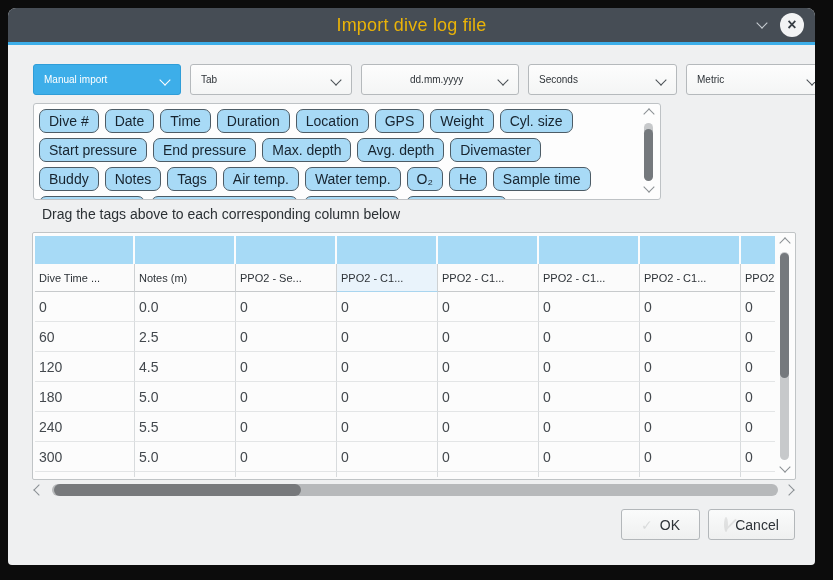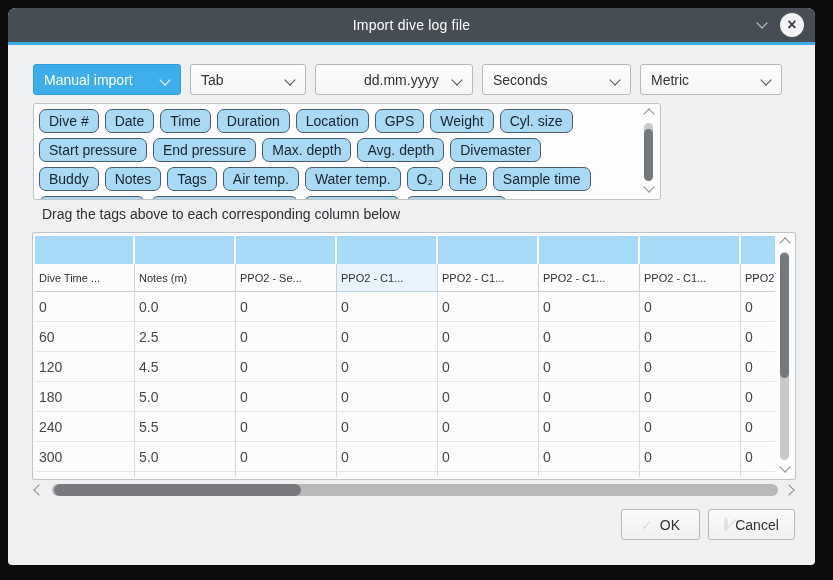--- a/index.html
+++ b/index.html
@@ -10,42 +10,42 @@
   }
   .dialog{
     position:absolute;left:8px;top:8px;width:807px;height:557px;
     background:#eff0f1;border-radius:8px 8px 4px 4px;overflow:hidden;
   }
   
   .titlebar{
     height:34px;background:#464d55;border-bottom:3px solid #3daee9;
     display:flex;align-items:center;justify-content:center;position:relative;
   }
-  .titlebar .title{color:#ffffff;font-size:14px;letter-spacing:.2px;}
+  .titlebar .title{color:#eab308;font-size:18px;letter-spacing:.2px;}
   .chev{width:7px;height:7px;border-right:1.7px solid currentColor;border-bottom:1.7px solid currentColor;display:inline-block;transform:rotate(45deg);}
   .chev.up{transform:rotate(-135deg);}
   .chev.left{transform:rotate(135deg);}
   .chev.right{transform:rotate(-45deg);}
   .shade-btn{position:absolute;right:46px;top:11px;color:#c9ced3;width:14px;height:12px;display:flex;justify-content:center;}
   .close-btn{
     position:absolute;right:11px;top:5px;width:24px;height:24px;border-radius:50%;
     background:#f2f3f4;color:#363d44;display:flex;align-items:center;justify-content:center;
     font-size:16px;font-weight:bold;line-height:1;
   }
   
   .combo-row{position:absolute;left:25px;top:56px;display:flex;gap:9px;}
   .combo{
     height:31px;box-sizing:border-box;border:1px solid #b5b9bc;border-radius:3px;
     background:linear-gradient(#fdfdfd,#f4f5f5);display:flex;align-items:center;
-    padding:0 26px 0 10px;font-size:14px;color:#2e3338;position:relative;
+    padding:0 26px 0 10px;font-size:10px;color:#2e3338;position:relative;
   }
   .combo .chev{position:absolute;right:11px;top:11px;color:#4a5055;}
   .combo.primary{background:#3daee9;border-color:#2f9dd8;color:#fff;}
   .combo.primary .chev{color:#fff;}
-  .combo.w0{width:148px;}.combo.w1{width:116px;}.combo.w2{width:158px;padding-left:48px;}
+  .combo.w0{width:148px;}.combo.w1{width:162px;}.combo.w2{width:158px;padding-left:48px;}
   .combo.w3{width:149px;}.combo.w4{width:142px;}
   
   .tag-panel{
     position:absolute;left:25px;top:95px;width:628px;height:97px;box-sizing:border-box;
     background:#fdfdfd;border:1px solid #bec2c5;border-radius:3px;overflow:hidden;
   }
   .tag-rows{position:absolute;left:5px;top:5px;right:24px;}
   .tag-row{display:flex;gap:6px;margin-bottom:5px;}
   .tag{
     height:24px;box-sizing:border-box;background:#a8daf6;border:1.5px solid #4d5c66;

